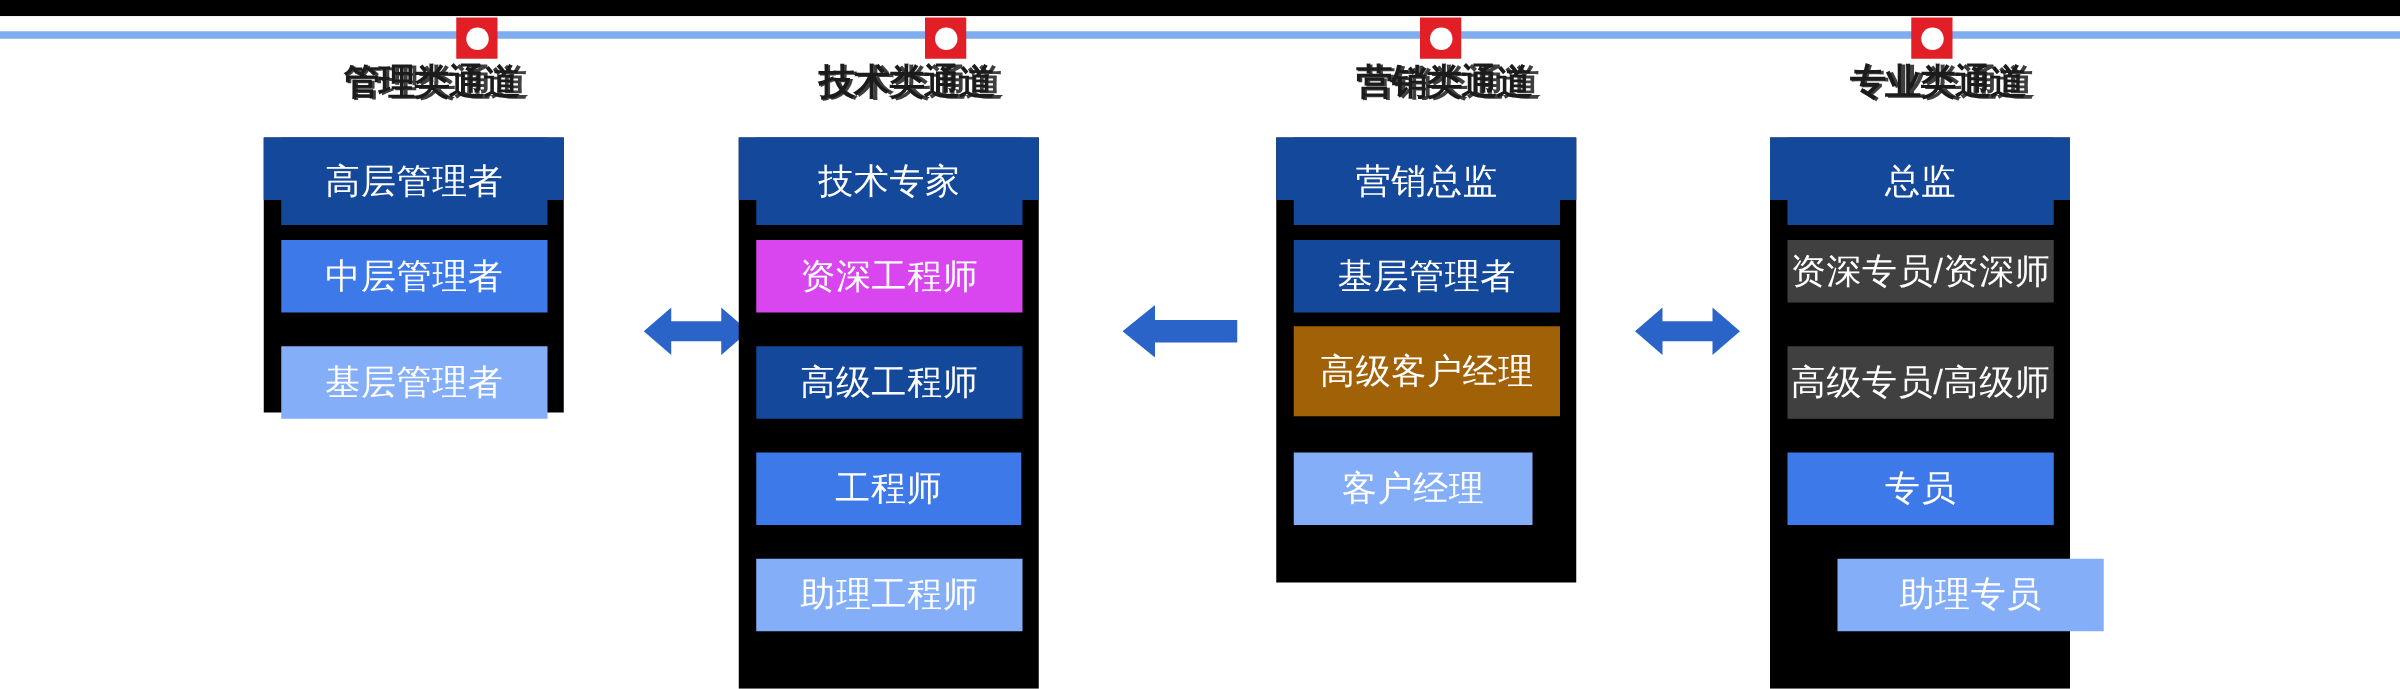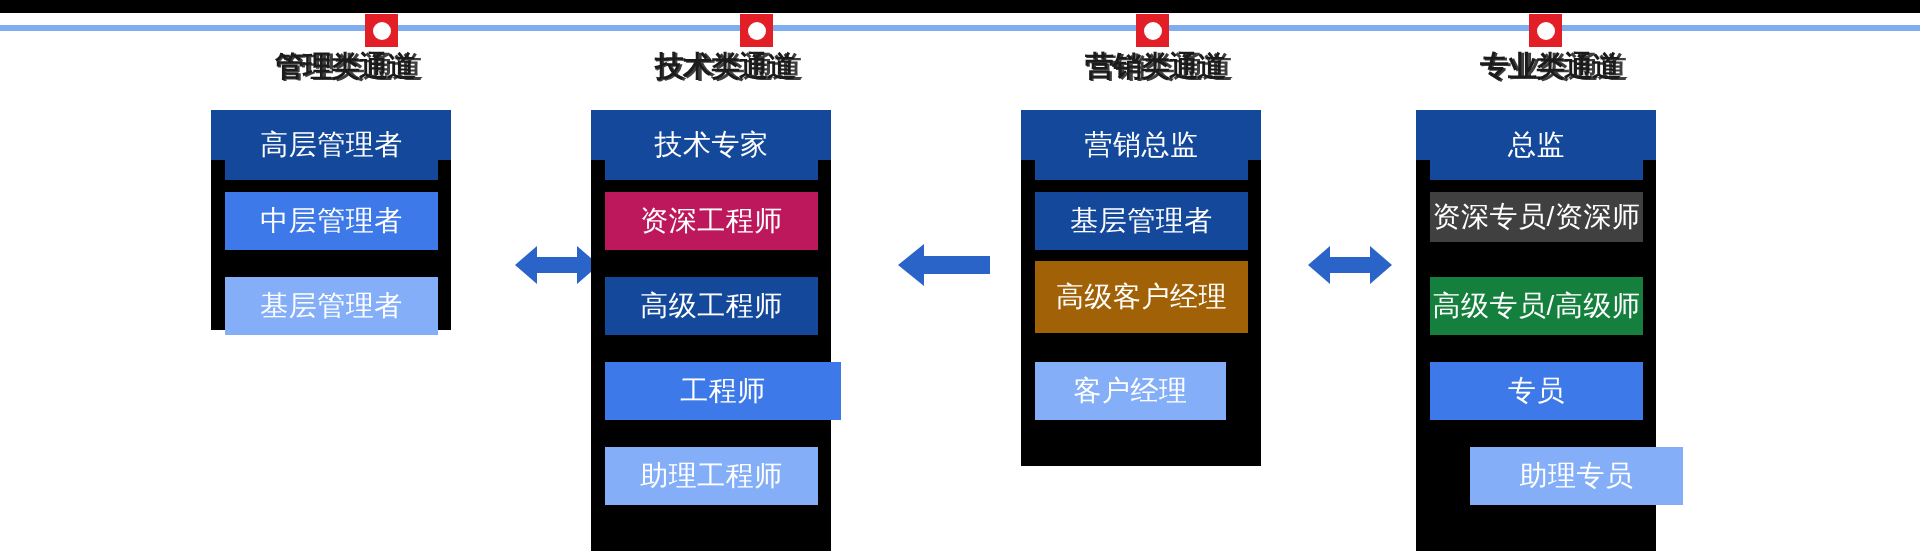--- a/index.html
+++ b/index.html
@@ -112,27 +112,27 @@
     </div>
     <div class="ladder-frame" style="left:11px;top:58px;width:240px;height:441px;"></div>
     <div class="ladder-cap" style="left:11px;top:58px;width:240px;height:50px;"></div>
     <svg class="swoosh" style="left:11px;top:78px;" width="240" height="40" viewBox="0 0 240 40">
       <path d="M14 40 C 30 18, 70 8, 122 7 C 74 16, 40 28, 26 40 Z" fill="#000000"></path>
       <path d="M226 40 C 210 18, 170 8, 118 7 C 166 16, 200 28, 214 40 Z" fill="#000000"></path>
     </svg>
     <div class="rung" style="left:25px;top:58px;width:213px;height:70px;background:#14489b;text-align:right;">
       <span>技术专家</span>
     </div>
-    <div class="rung" style="left:25px;top:140px;width:213px;height:58px;background:#be185d;">
+    <div class="rung" style="left:25px;top:140px;width:213px;height:58px;background:#d946ef;">
       <span>资深工程师</span>
     </div>
     <div class="rung" style="left:25px;top:225px;width:213px;height:58px;background:#14489b;">
       <span>高级工程师</span>
     </div>
-    <div class="rung" style="left:25px;top:310px;width:236px;height:58px;background:#3d79e8;">
+    <div class="rung" style="left:25px;top:310px;width:212px;height:58px;background:#3d79e8;">
       <span>工程师</span>
     </div>
     <div class="rung" style="left:25px;top:395px;width:213px;height:58px;background:#84aef7;">
       <span>助理工程师</span>
     </div>
   </div>
 
   <svg class="arrow" style="left:898px;top:240px;" width="92" height="50" viewBox="0 0 92 50">
     <path d="M0 25 L26 4 L26 16 L92 16 L92 34 L26 34 L26 46 Z" fill="#2a64c8"></path>
   </svg>
@@ -176,21 +176,21 @@
     <svg class="swoosh" style="left:11px;top:78px;" width="240" height="40" viewBox="0 0 240 40">
       <path d="M14 40 C 30 18, 70 8, 122 7 C 74 16, 40 28, 26 40 Z" fill="#000000"></path>
       <path d="M226 40 C 210 18, 170 8, 118 7 C 166 16, 200 28, 214 40 Z" fill="#000000"></path>
     </svg>
     <div class="rung" style="left:25px;top:58px;width:213px;height:70px;background:#14489b;">
       <span>总监</span>
     </div>
     <div class="rung" style="left:25px;top:140px;width:213px;height:50px;background:#404040;">
       <span>资深专员/资深师</span>
     </div>
-    <div class="rung" style="left:25px;top:225px;width:213px;height:58px;background:#15803d;">
+    <div class="rung" style="left:25px;top:225px;width:213px;height:58px;background:#404040;">
       <span>高级专员/高级师</span>
     </div>
     <div class="rung" style="left:25px;top:310px;width:213px;height:58px;background:#3d79e8;">
       <span>专员</span>
     </div>
     <div class="rung" style="left:25px;top:395px;width:213px;height:58px;background:#84aef7;margin-left:40px;">
       <span>助理专员</span>
     </div>
   </div>
 

